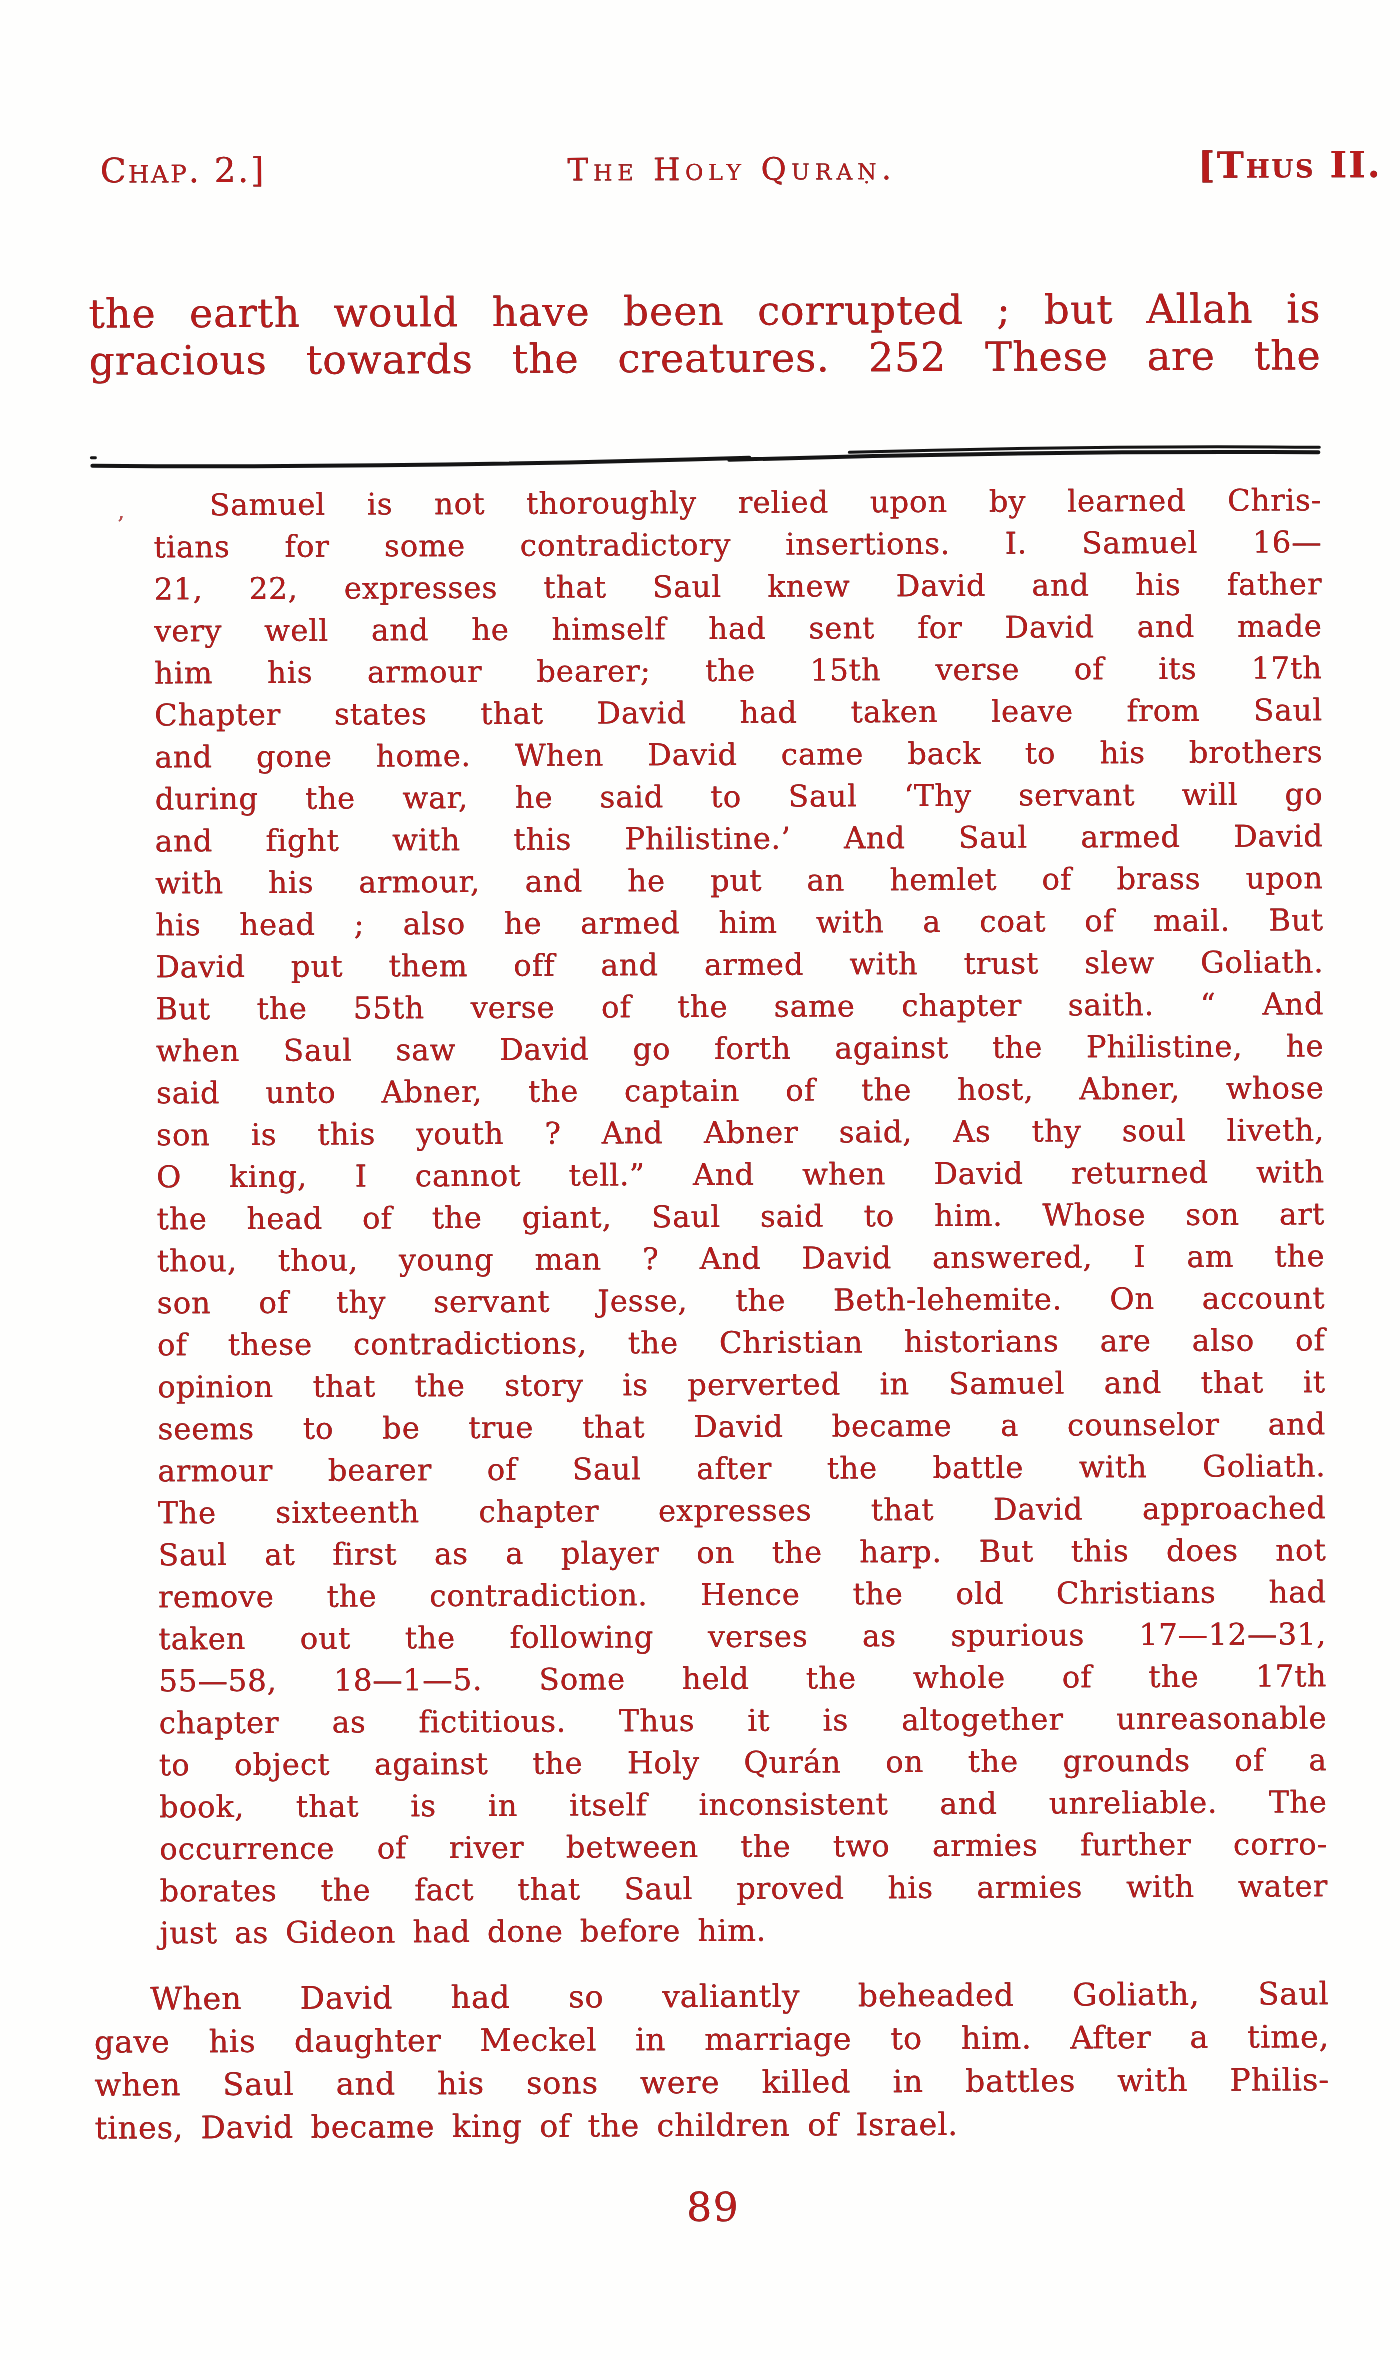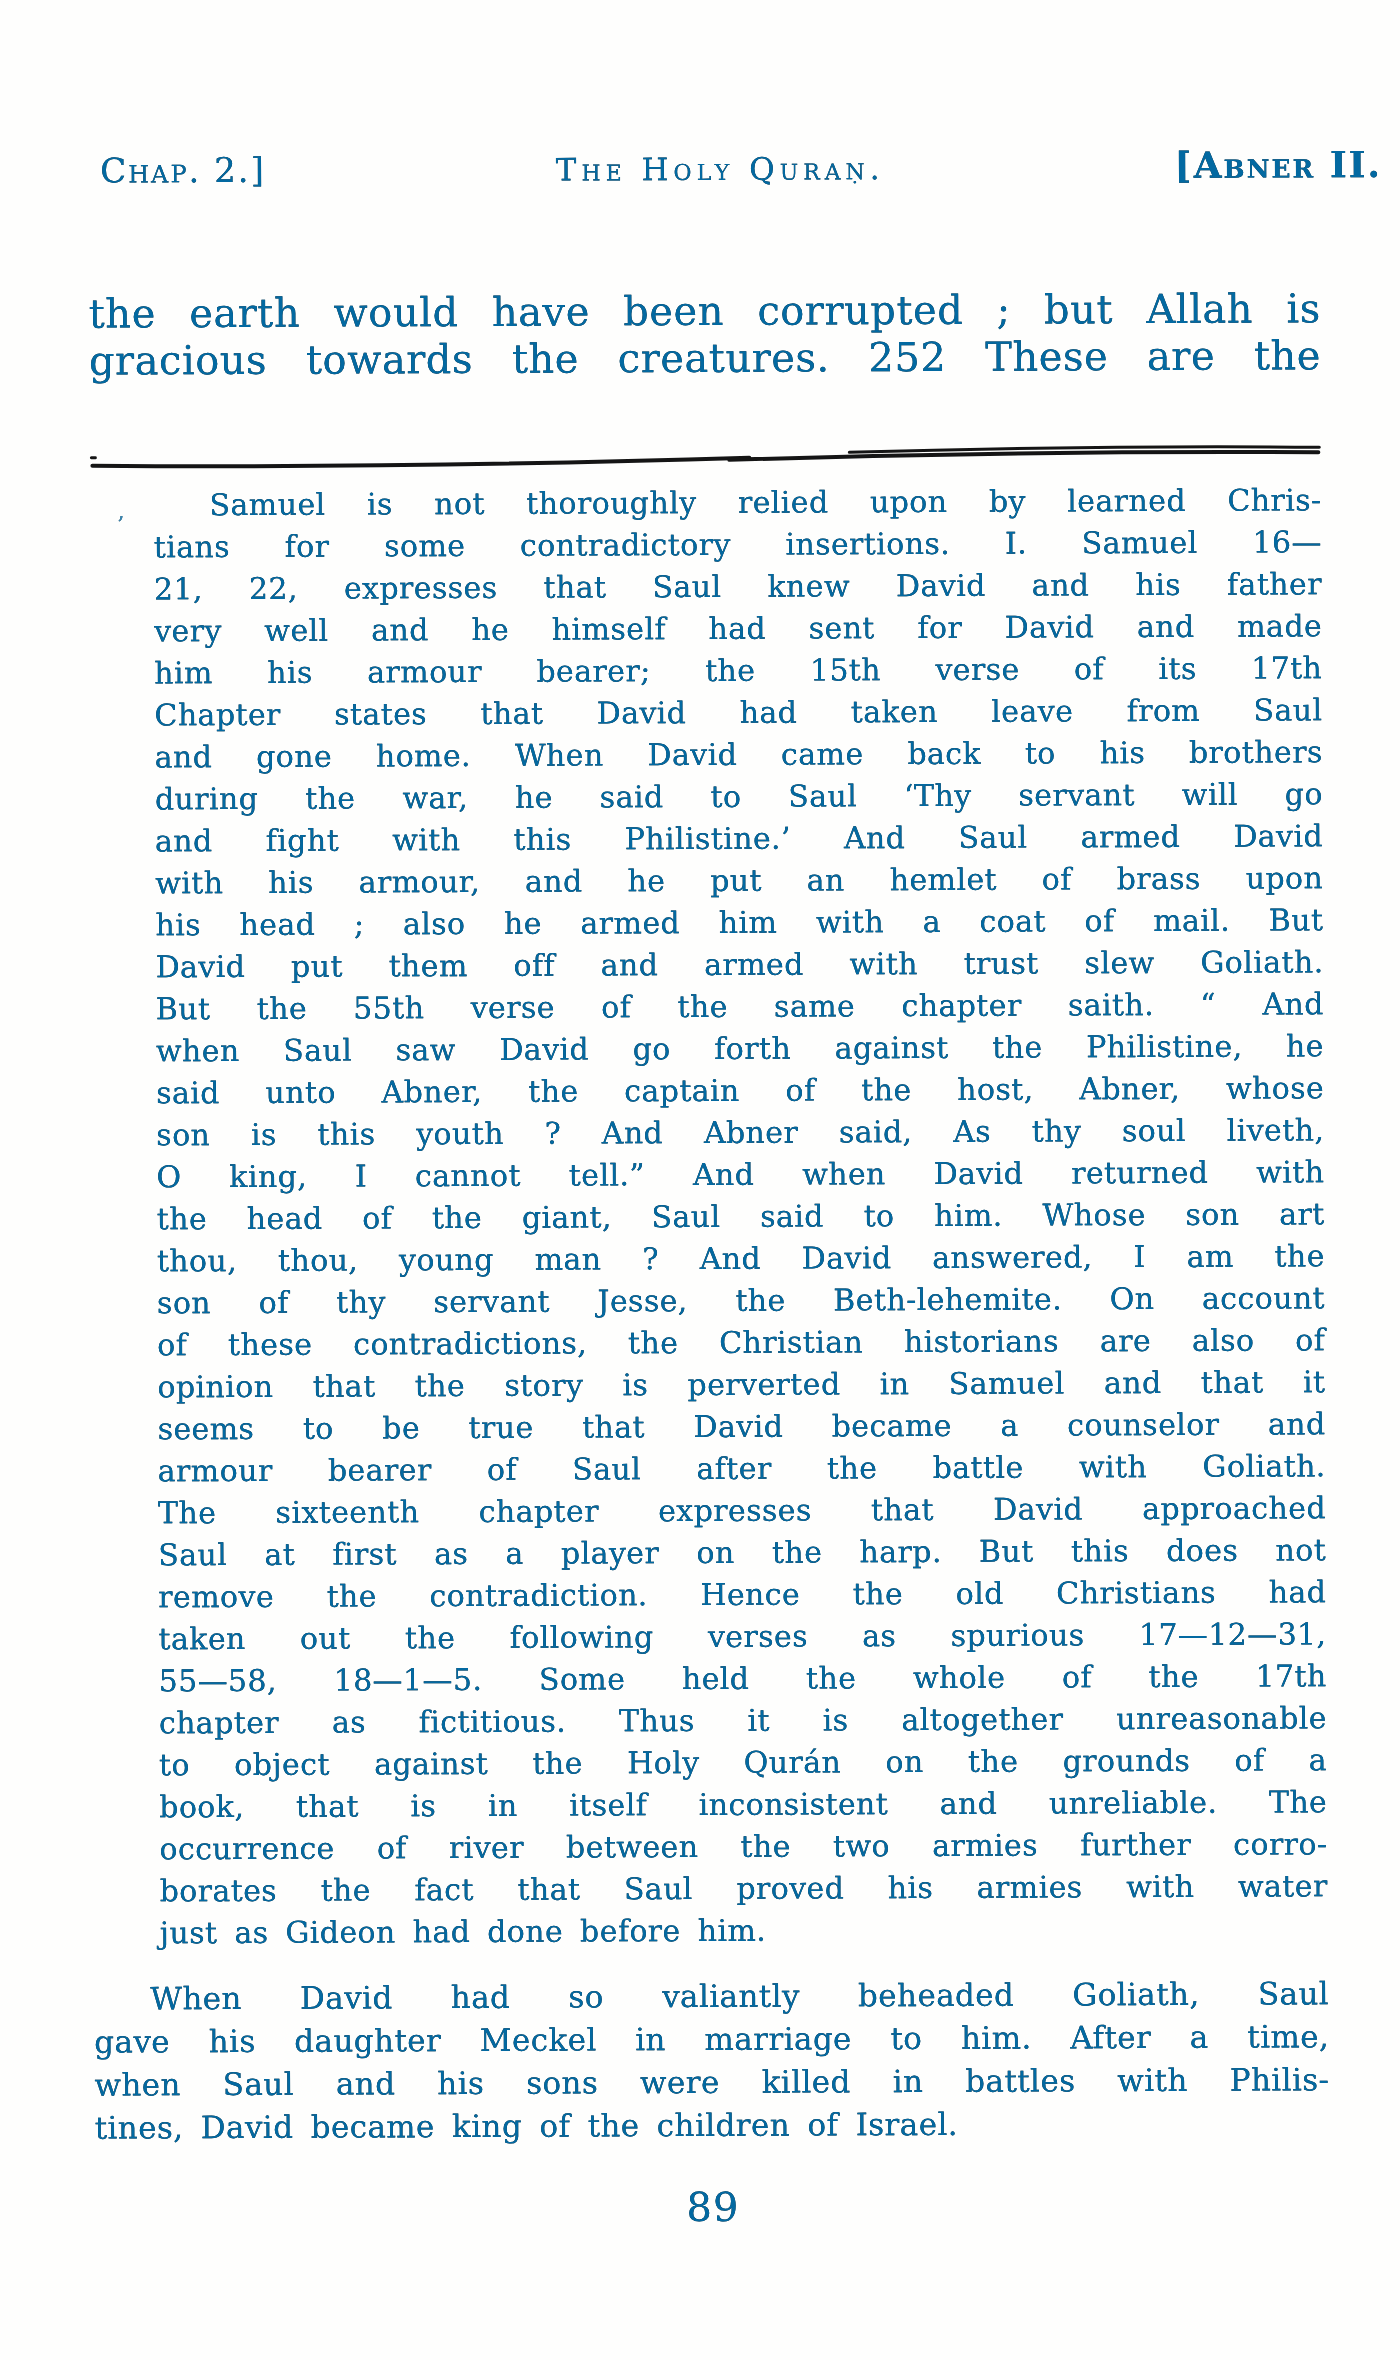--- a/index.html
+++ b/index.html
@@ -5,21 +5,21 @@
   html,body{margin:0;padding:0}
   body{
     width:1400px;height:2360px;
     background:#ffffff;
     position:relative;overflow:hidden;
     font-family:"DejaVu Serif","Liberation Serif",serif;
   }
   .page{
     position:absolute;inset:0;
     background:#fefefd;
-    color:#0369a1;
+    color:#b91c1c;
     text-shadow:0 0 .55px rgba(12,12,12,.92);
   }
   .tilt{position:absolute;inset:0;transform:rotate(-0.25deg);transform-origin:50% 45%;}
 
   
   .header{
     position:absolute;left:104px;right:14px;top:146px;
     display:flex;justify-content:space-between;align-items:baseline;
     font-variant:small-caps;white-space:nowrap;
   }
@@ -63,21 +63,21 @@
 </style>
 </head>
 <body>
 
 <div class="page">
   <div class="tilt">
 
     <header class="header">
       <span class="h-left">Chap. 2.]</span>
       <span class="h-center">The Holy Quraṇ.</span>
-      <span class="h-right">[Abner II.</span>
+      <span class="h-right">[Thus II.</span>
     </header>
 
     <section class="mainpara">
         <div class="tline">the earth would have been corrupted ; but Allah is</div>
         <div class="tline">gracious towards the creatures.  252 These are the</div>
       </section>
 
     <div class="rule">
       <svg width="1232" height="28" viewBox="0 0 1232 28" xmlns="http://www.w3.org/2000/svg">
         <g stroke="#151515" fill="none" stroke-linecap="round">

